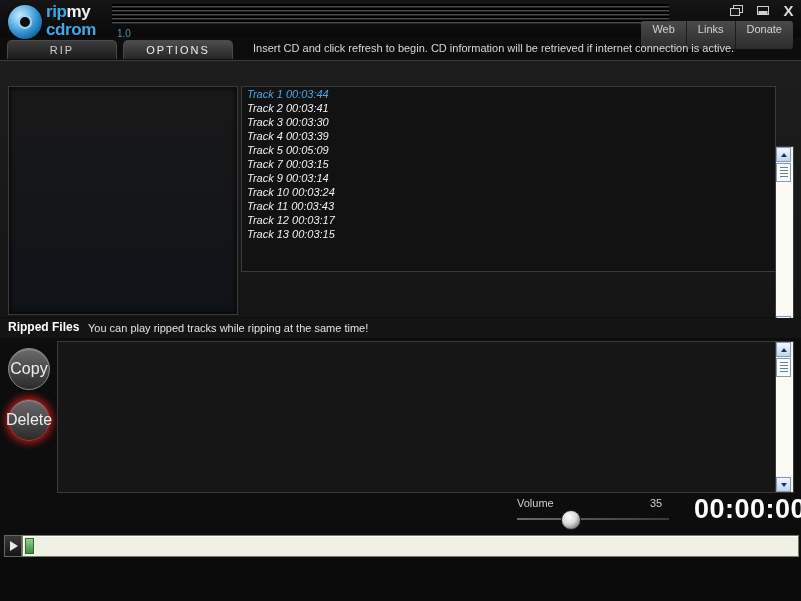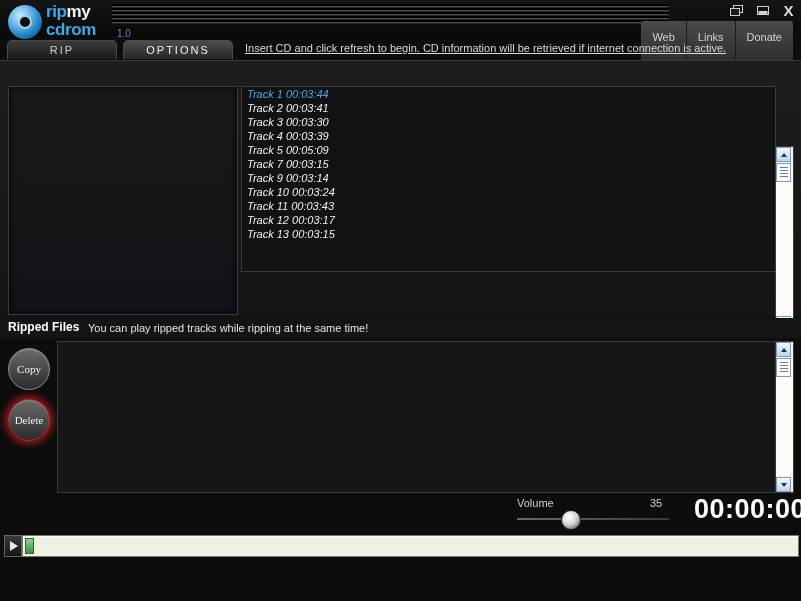--- a/index.html
+++ b/index.html
@@ -34,26 +34,26 @@
   
   .tabs{position:absolute;left:7px;top:40px;display:flex;gap:6px;}
   .tab{width:108px;height:18px;line-height:18px;text-align:center;font-size:11px;
     letter-spacing:2px;color:#cfcfcf;cursor:pointer;
     background:linear-gradient(#3c3c3c,#1b1b1b);
     border:1px solid #4a4a4a;border-bottom:none;border-radius:5px 5px 0 0;}
   .tab.active{background:linear-gradient(#4d4d4d,#262626);color:#efefef;}
 
   
   .topmenu{position:absolute;right:8px;top:21px;display:flex;gap:0;}
-  .tm{height:28px;line-height:16px;padding:8px 11px;font-size:11px;color:#d2d2d2;cursor:pointer;
+  .tm{height:28px;line-height:16px;padding:0 11px;font-size:11px;color:#d2d2d2;cursor:pointer;
     background:linear-gradient(#4a4a4a,#2c2c2c);border-right:1px solid #1c1c1c;}
   .tm:first-child{border-radius:3px 0 0 3px;}
   .tm:last-child{border-radius:0 3px 3px 0;border-right:none;}
 
-  .statusmsg{position:absolute;left:245px;top:42px;font-size:11px;color:#d8d8d8;white-space:nowrap;text-decoration:underline;}
+  .statusmsg{position:absolute;left:253px;top:42px;font-size:11px;color:#d8d8d8;white-space:nowrap;}
 
   
   .mainpanel{position:absolute;left:0;top:60px;width:801px;height:256px;
     background:linear-gradient(#1d1d1d,#151515);border-top:1px solid #3a3a3a;font-style:italic;}
   .art{position:absolute;left:8px;top:25px;width:228px;height:227px;
     background:linear-gradient(#191919,#101319);
     border:1px solid #3b3b3b;box-shadow:inset 0 0 6px #000;}
 
   .tracklist{position:absolute;left:241px;top:25px;width:533px;height:184px;
     background:#121212;border:1px solid #3b3b3b;overflow:hidden;}
@@ -86,22 +86,22 @@
 
   
   .rfbar{position:absolute;left:0;top:318px;width:801px;height:20px;background:#141414;}
   .rftitle{position:absolute;left:8px;top:320px;font-size:12px;font-weight:bold;color:#fff;}
   .rfhint{position:absolute;left:88px;top:322px;font-size:11px;color:#e2e2e2;}
   .rflist{position:absolute;left:57px;top:341px;width:717px;height:150px;
     background:#161616;border:1px solid #3a3a3a;}
   .sidebtns{position:absolute;left:8px;top:348px;}
   .circ{width:40px;height:40px;border-radius:50%;cursor:pointer;
     background:linear-gradient(#6a6a6a,#2b2b2b);border:1px solid #8a8a8a;
-    display:flex;align-items:center;justify-content:center;font-size:11px;color:#efefef;
-    box-shadow:inset 0 1px 1px rgba(255,255,255,.25);font-family:Liberation Serif, serif;}
+    display:flex;align-items:center;justify-content:center;font-size:16px;color:#efefef;
+    box-shadow:inset 0 1px 1px rgba(255,255,255,.25);}
   .circ.del{margin-top:9px;box-shadow:inset 0 1px 1px rgba(255,255,255,.25),0 0 7px 3px rgba(200,30,30,.75);
     border-color:#c02b2b;}
 
   
   .vollabel{position:absolute;left:517px;top:497px;font-size:11px;color:#cfcfcf;}
   .volval{position:absolute;left:650px;top:497px;font-size:11px;color:#cfcfcf;}
   .voltrack{position:absolute;left:517px;top:518px;width:152px;height:2px;
     background:linear-gradient(90deg,#6a6a6a,#3a3a3a);cursor:pointer;}
   .volknob{position:absolute;top:510px;width:18px;height:18px;border-radius:50%;
     background:radial-gradient(circle at 38% 32%,#fff 0%,#d8d8d8 45%,#8e8e8e 72%,#4a4a4a 100%);

